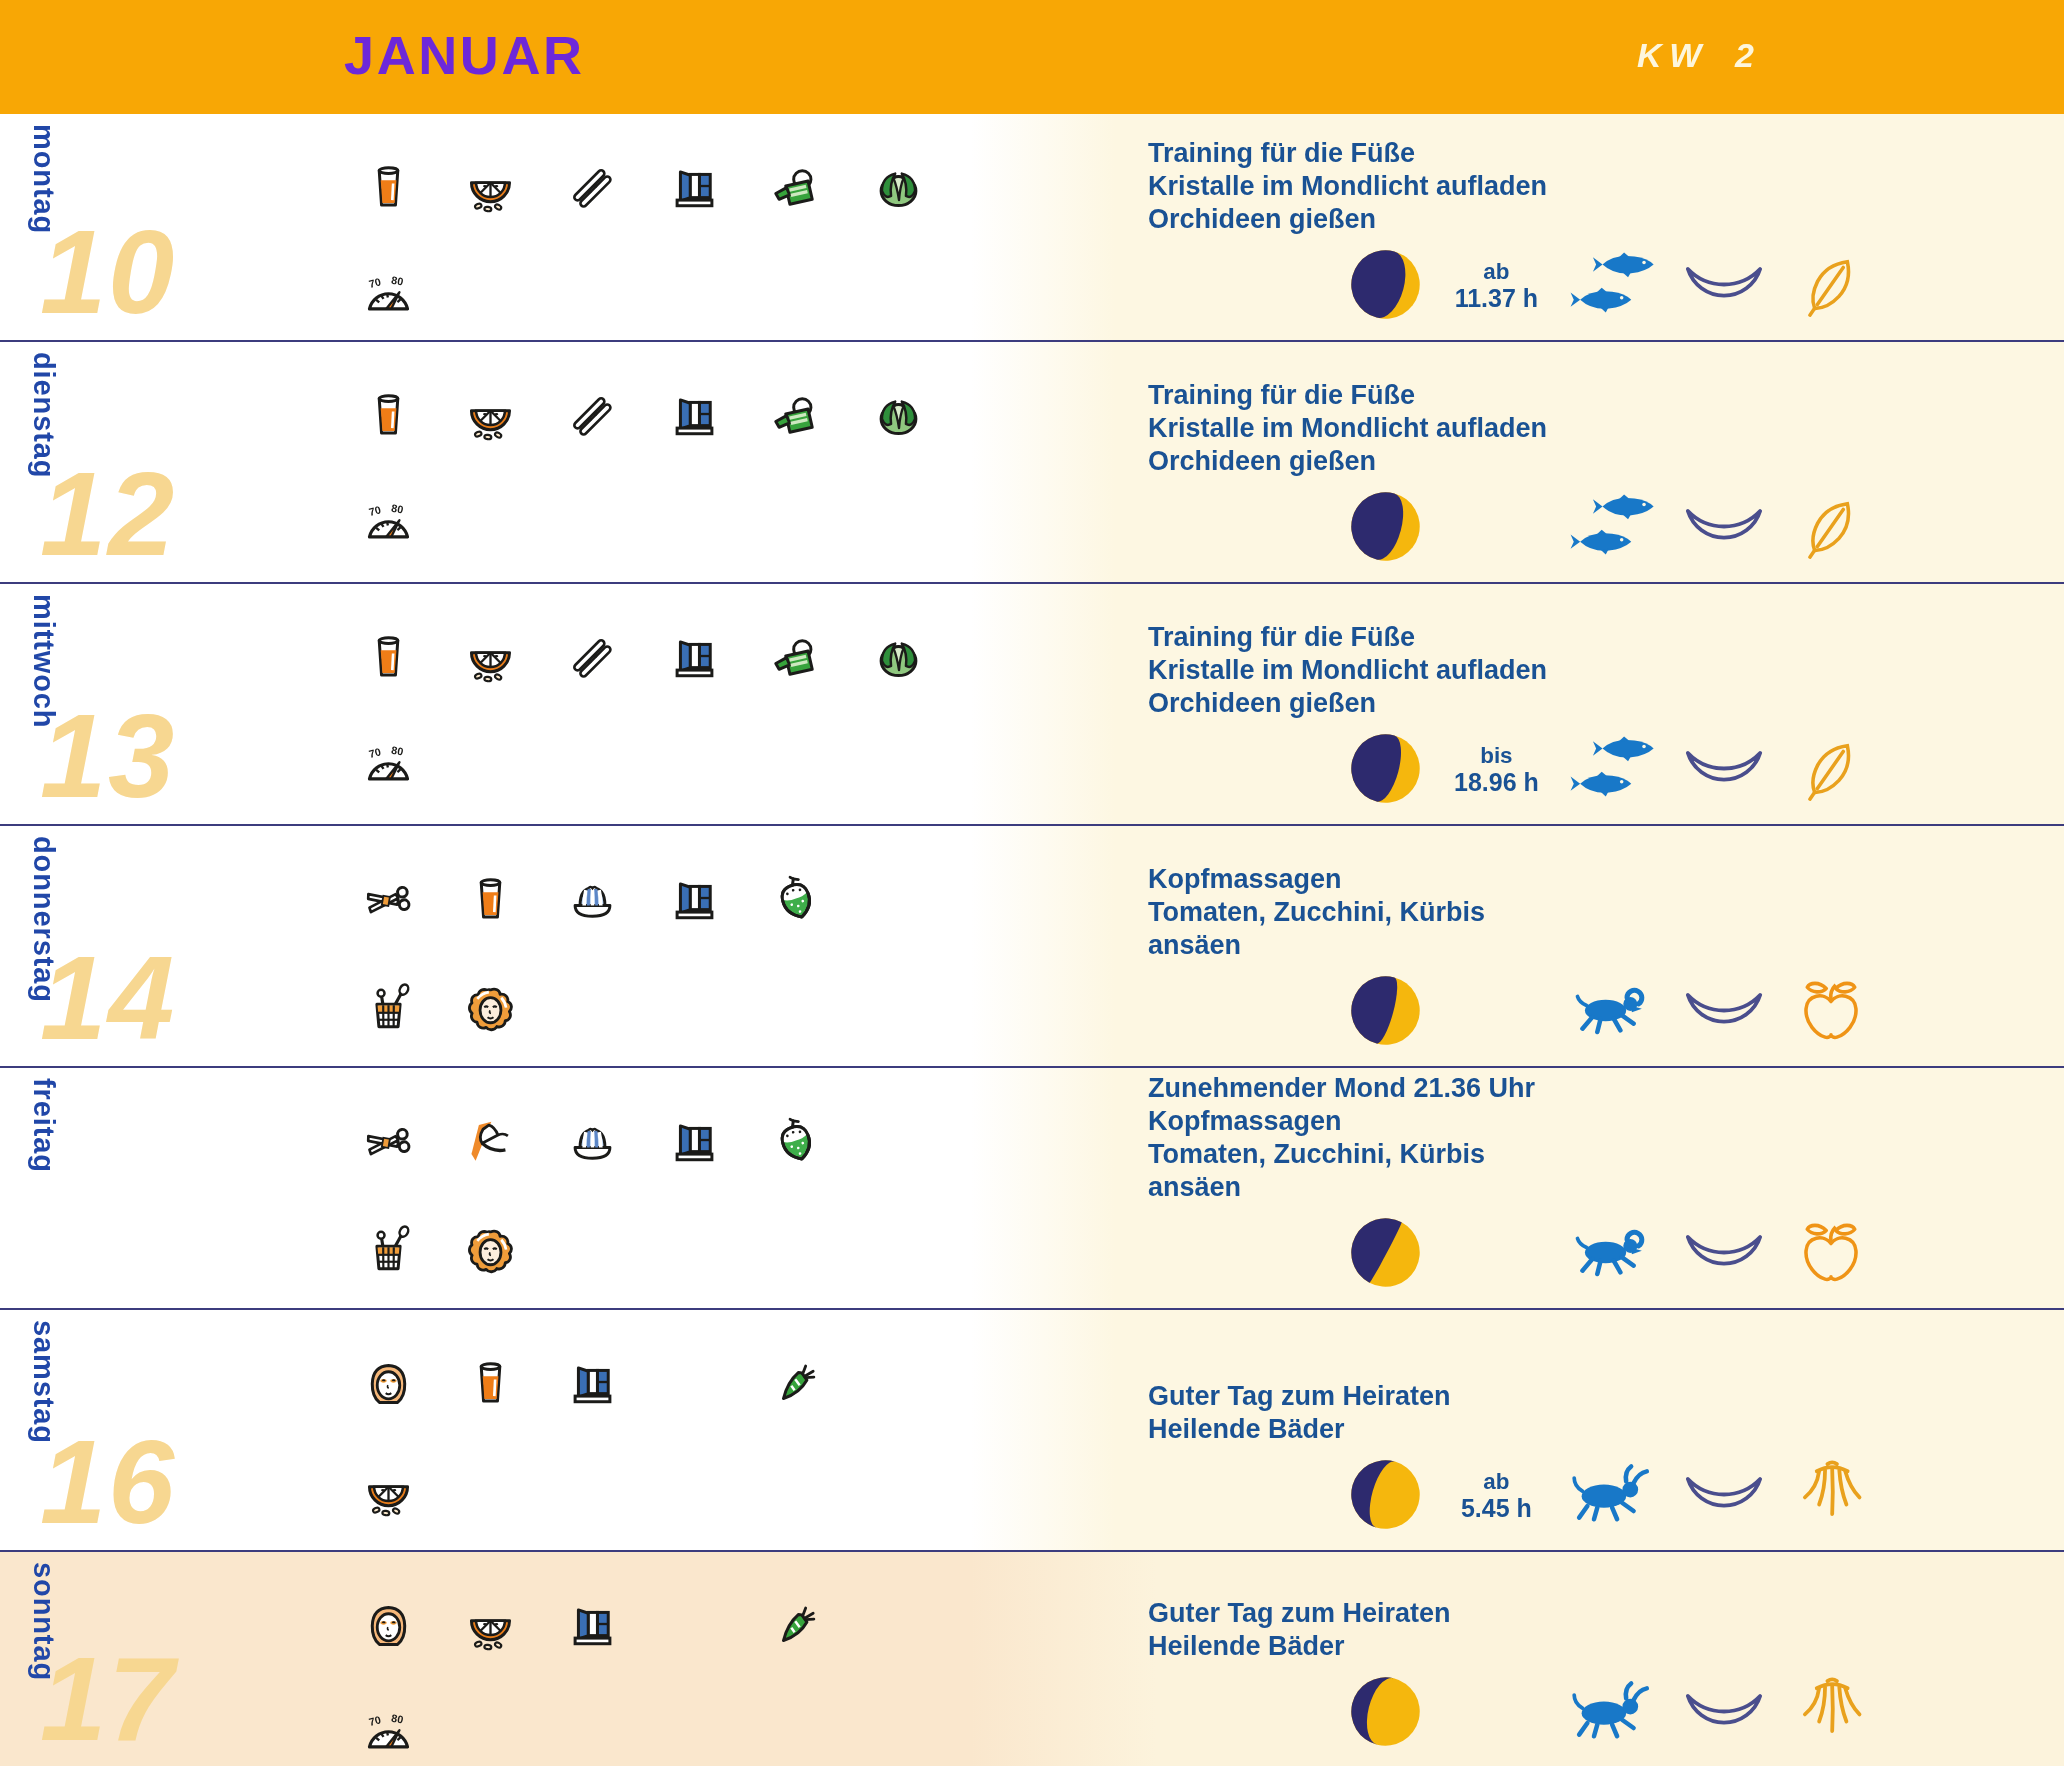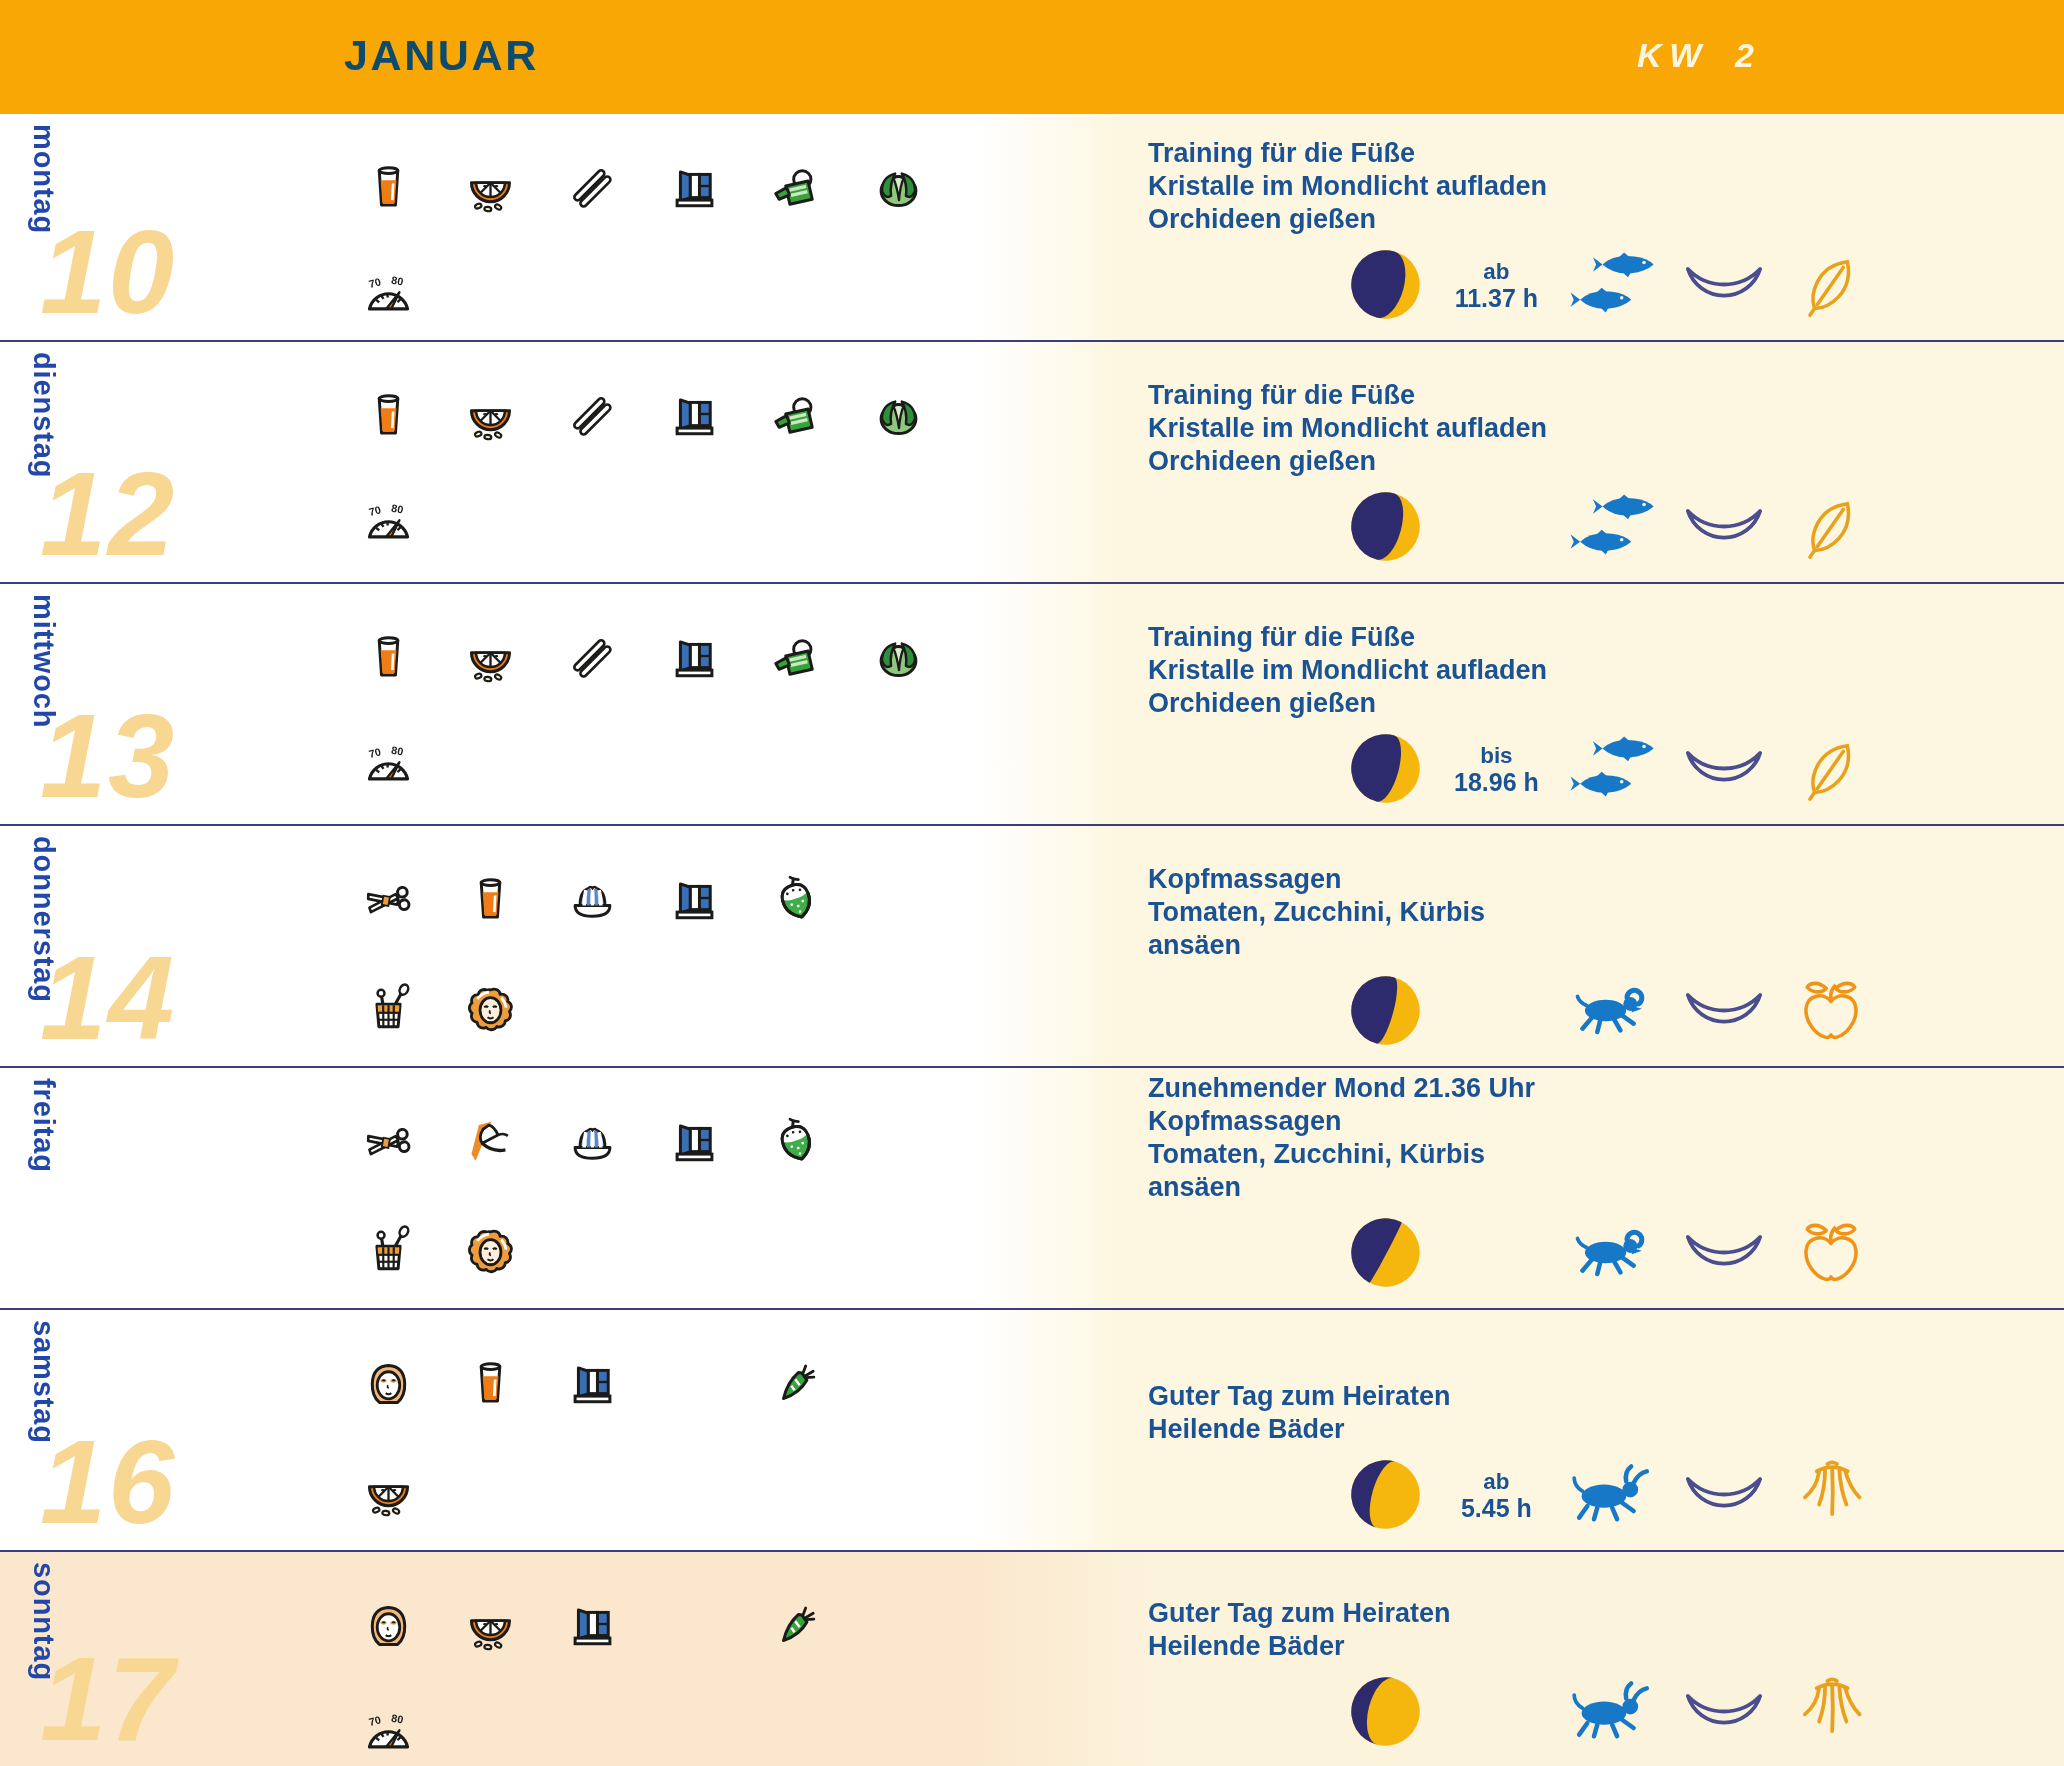--- a/index.html
+++ b/index.html
@@ -1,19 +1,19 @@
 <!DOCTYPE html>
 <html style="font-size:13.8px"><head>
 <meta charset="utf-8">
 <style>
   html,body{margin:0;padding:0;background:#e8e8e8;}
   .page{position:relative;width:2065px;height:1766px;background:#fff;font-family:"Liberation Sans",sans-serif;overflow:hidden;}
   
   .header{position:relative;height:114px;background:var(--accent);}
-  .month{position:absolute;left:344px;top:50%;transform:translateY(-54%);color:#0c4a6e;font-size:43px;font-weight:bold;letter-spacing:2.6px;}
+  .month{position:absolute;left:344px;top:50%;transform:translateY(-54%);color:#6d28d9;font-size:54px;font-weight:bold;letter-spacing:2.6px;}
   .kw{position:absolute;left:1637px;top:50%;transform:translateY(-54%);color:#fdf6dd;font-size:34px;font-weight:bold;letter-spacing:7.7px;font-style:italic;}
   .kw .kw-num{margin-left:26px;letter-spacing:0;}
   
   .rows{position:relative;border-bottom:3.4px solid var(--sep);box-sizing:border-box;}
   .day-row{position:relative;box-sizing:border-box;background:linear-gradient(90deg,#ffffff 0%,#ffffff 47%,var(--cream) 54%,var(--cream) 100%);}
   .day-row + .day-row{border-top:2.6px solid var(--sep);}
   .day-row.sunday{background:linear-gradient(90deg,var(--sunday) 0%,var(--sunday) 47%,#fcf3dc 56%,#fcf3dc 100%);}
   .day-name{position:absolute;left:60px;top:10.3px;transform:rotate(90deg);transform-origin:0 0;color:var(--dayname);font-size:29px;font-weight:bold;letter-spacing:0.9px;white-space:nowrap;}
   .day-number{position:absolute;left:40px;bottom:8.6px;color:var(--daynum);font-size:119px;line-height:1;font-weight:800;font-style:italic;letter-spacing:1.7px;}
   

